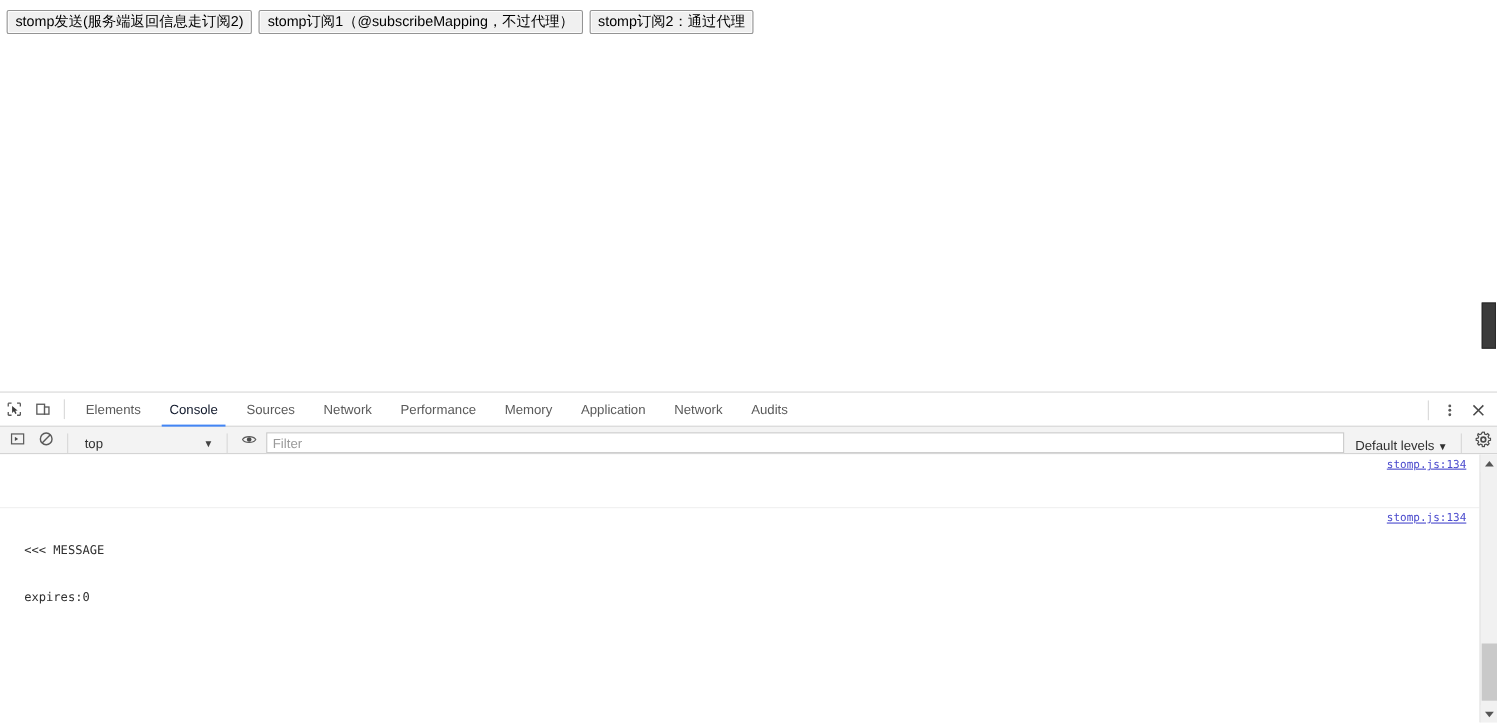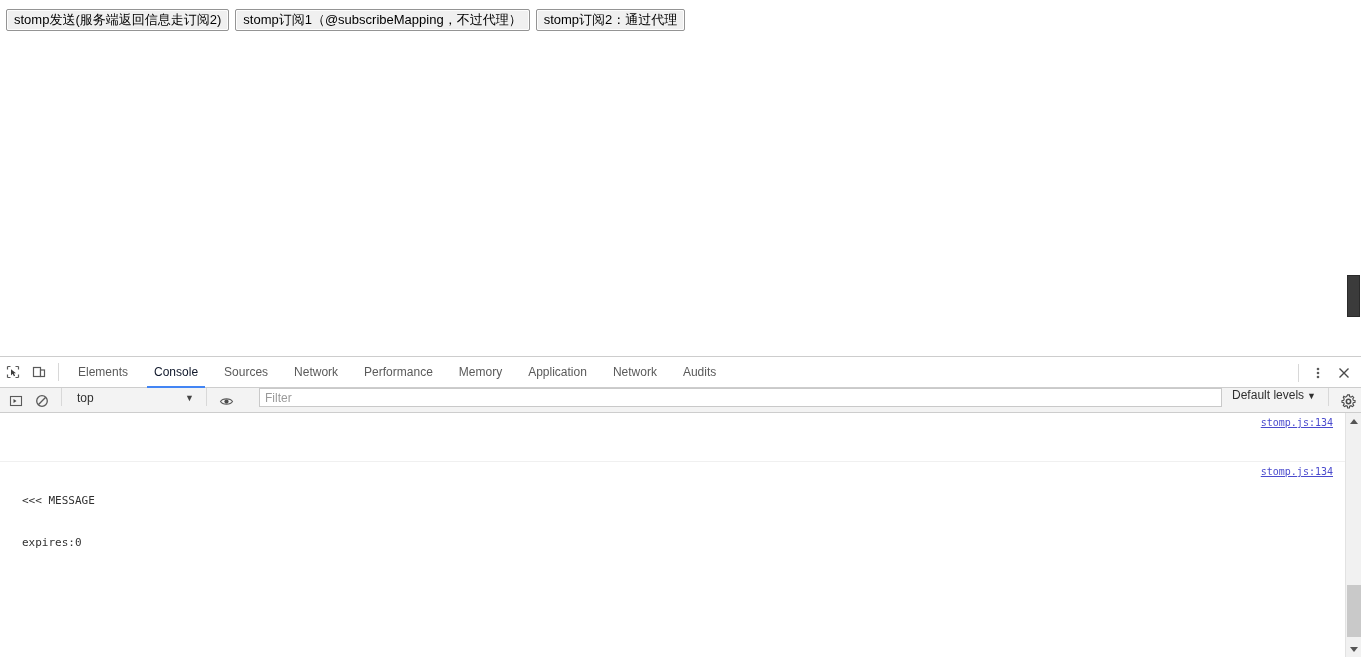--- a/index.html
+++ b/index.html
@@ -88,39 +88,39 @@
     position: absolute; left: 6px; right: 6px; bottom: 0; height: 2px;
     background: #4285f4;
   }
   .dt-right { position: absolute; right: 4px; top: 0; height: 31px; display: flex; align-items: center; }
 
   
   .dt-filterbar {
     position: relative;
     height: 25px;
     display: flex;
-    align-items: flex-start;
+    align-items: flex-end;
     background: #f3f3f3;
     border-bottom: 1px solid #cdcdcd;
     padding-left: 3px;
   }
   .ctx-select {
     display: flex; align-items: center;
     width: 130px; height: 19px;
     font-size: 12px; color: #303030;
     padding-left: 7px;
     margin-left: 2px;
     position: relative;
     cursor: default;
   }
   .ctx-select .caret { position: absolute; right: 6px; top: 50%; transform: translateY(-50%); font-size: 9px; color: #444; }
   .filter-input {
     flex: 1;
     height: 19px;
-    margin-left: 20px;
+    margin-left: 3px;
     border: 1px solid #c9c9c9;
     background: #ffffff;
     font-size: 12px;
     color: #4d7c0f;
     padding: 0 5px;
     font-family: "Liberation Sans", sans-serif;
     outline: none;
   }
   .filter-input::placeholder { color: #9a9a9a; }
   .levels {

